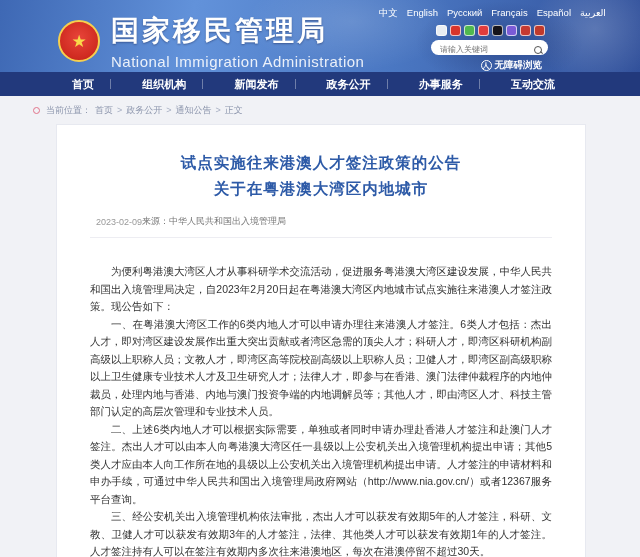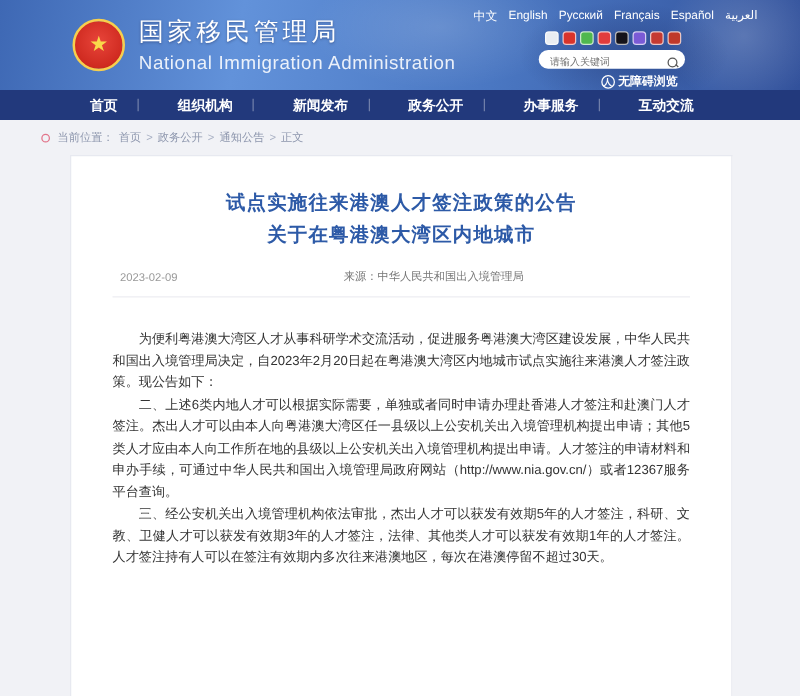--- a/index.html
+++ b/index.html
@@ -25,21 +25,21 @@
   }
   .brand { position:absolute; left:58px; top:12px; display:flex; align-items:center; gap:11px; }
   .emblem {
     width:42px; height:42px; border-radius:50%;
     background:radial-gradient(circle at 50% 42%, #e8453a 0%, #cf2a20 70%, #a81c14 100%);
     border:2px solid #f6cf4e;
     display:flex; align-items:center; justify-content:center;
     color:#f9d94a; font-size:17px; line-height:1;
   }
   .brand-text { color:#fff; }
-  .brand-title { font-size:20px; font-weight:normal; letter-spacing:3px; text-shadow:0 1px 2px rgba(0,0,40,.35); }
+  .brand-title { font-size:28px; font-weight:bold; letter-spacing:3px; text-shadow:0 1px 2px rgba(0,0,40,.35); }
   .brand-sub { font-size:15px; color:rgba(255,255,255,.88); letter-spacing:.5px; margin-top:3px; }
 
   .lang-row { position:absolute; top:7px; right:34px; display:flex; gap:9px; font-size:9.5px; color:#fff; white-space:nowrap; }
   .lang-row span { cursor:pointer; }
   .social-row { position:absolute; top:25px; right:95px; display:flex; gap:3px; }
   .social-ic { width:11px; height:11px; border-radius:3px; border:1px solid rgba(255,255,255,.7); }
   .search-box {
     position:absolute; top:40px; right:92px; width:117px; height:15px;
     background:#fff; border-radius:8px; display:flex; align-items:flex-end; padding:0 5px 0 7px;
   }
@@ -78,21 +78,21 @@
     position:absolute; left:56px; top:124px; width:530px; height:433px;
     background:#fff; border:1px solid #e7e9f0; border-bottom:none;
     padding:0 33px; overflow:hidden;
   }
   .art-title { margin-top:25px; text-align:center; color:#2d5aa7; font-size:15.5px; font-weight:bold; line-height:26px; letter-spacing:1px; }
   .meta-row {
     margin-top:13px; display:flex; align-items:center; font-size:9px; color:#999;
     padding-bottom:9px; border-bottom:1px solid #ededf2;
   }
   .meta-date { flex:none; padding-left:6px; }
-  .meta-src { flex:1; text-align:center; color:#777; }
+  .meta-src { flex:1; color:#777; }
   .meta-tools { flex:none; display:flex; align-items:center; gap:3px; color:#8a8a8a; }
   .fz-big { color:#2d5aa7; font-size:12px; cursor:pointer; }
   .fz-mid { font-size:10px; cursor:pointer; }
   .fz-sml { font-size:9px; cursor:pointer; }
   .tool-link { cursor:pointer; margin-left:4px; }
   .share-label { margin-left:8px; }
   .share-ic { width:13px; height:13px; border-radius:50%; margin-left:3px; cursor:pointer; }
   .share-wechat { background:radial-gradient(circle at 35% 35%, #7fd07f, #45a845); }
   .share-weibo { background:radial-gradient(circle at 35% 30%, #ffd27a, #ef9222); }
 
@@ -175,20 +175,21 @@
       <div>关于在粤港澳大湾区内地城市</div>
     </div>
 
     <div class="meta-row">
       <span class="meta-date">2023-02-09</span>
       <span class="meta-src">来源：中华人民共和国出入境管理局</span>
     </div>
 
     <div class="body-text">
       <p>为便利粤港澳大湾区人才从事科研学术交流活动，促进服务粤港澳大湾区建设发展，中华人民共和国出入境管理局决定，自2023年2月20日起在粤港澳大湾区内地城市试点实施往来港澳人才签注政策。现公告如下：</p>
+      <p>一、在粤港澳大湾区工作的6类内地人才可以申请办理往来港澳人才签注。6类人才包括：杰出人才，即对湾区建设发展作出重大突出贡献或者湾区急需的顶尖人才；科研人才，即湾区科研机构副高级以上职称人员；文教人才，即湾区高等院校副高级以上职称人员；卫健人才，即湾区副高级职称以上卫生健康专业技术人才及卫生研究人才；法律人才，即参与在香港、澳门法律仲裁程序的内地仲裁员，处理内地与香港、内地与澳门投资争端的内地调解员等；其他人才，即由湾区人才、科技主管部门认定的高层次管理和专业技术人员。</p>
       <p>二、上述6类内地人才可以根据实际需要，单独或者同时申请办理赴香港人才签注和赴澳门人才签注。杰出人才可以由本人向粤港澳大湾区任一县级以上公安机关出入境管理机构提出申请；其他5类人才应由本人向工作所在地的县级以上公安机关出入境管理机构提出申请。人才签注的申请材料和申办手续，可通过中华人民共和国出入境管理局政府网站（http://www.nia.gov.cn/）或者12367服务平台查询。</p>
       <p>三、经公安机关出入境管理机构依法审批，杰出人才可以获发有效期5年的人才签注，科研、文教、卫健人才可以获发有效期3年的人才签注，法律、其他类人才可以获发有效期1年的人才签注。人才签注持有人可以在签注有效期内多次往来港澳地区，每次在港澳停留不超过30天。</p>
 
     </div>
 
   </div>
 
 </div>
 
 </body></html>

